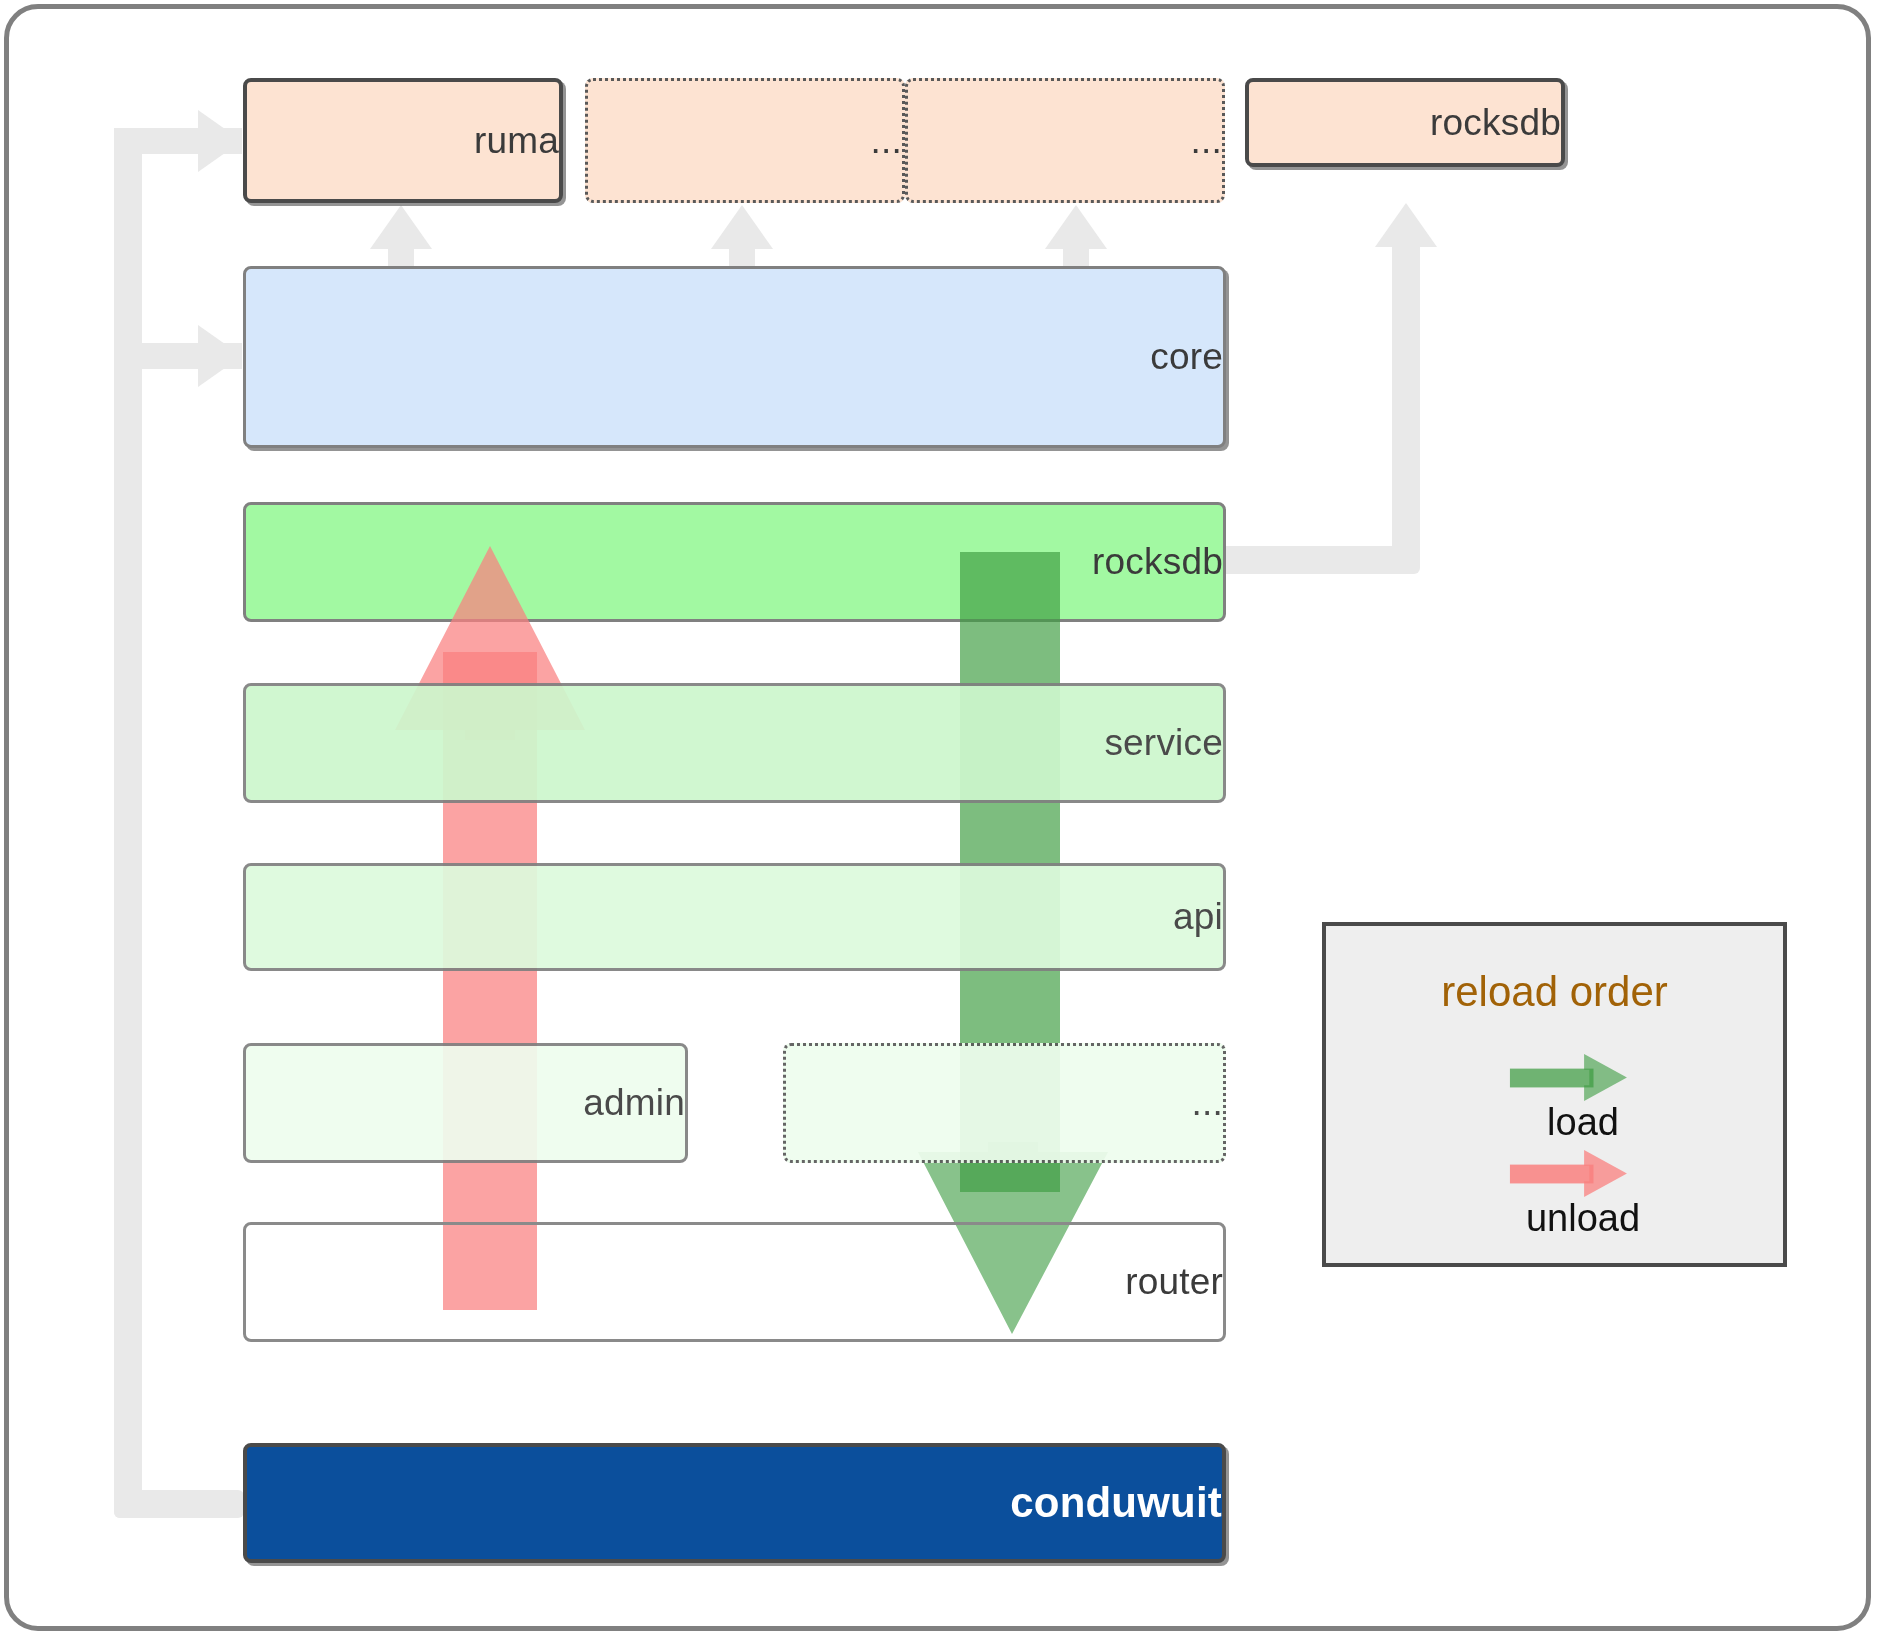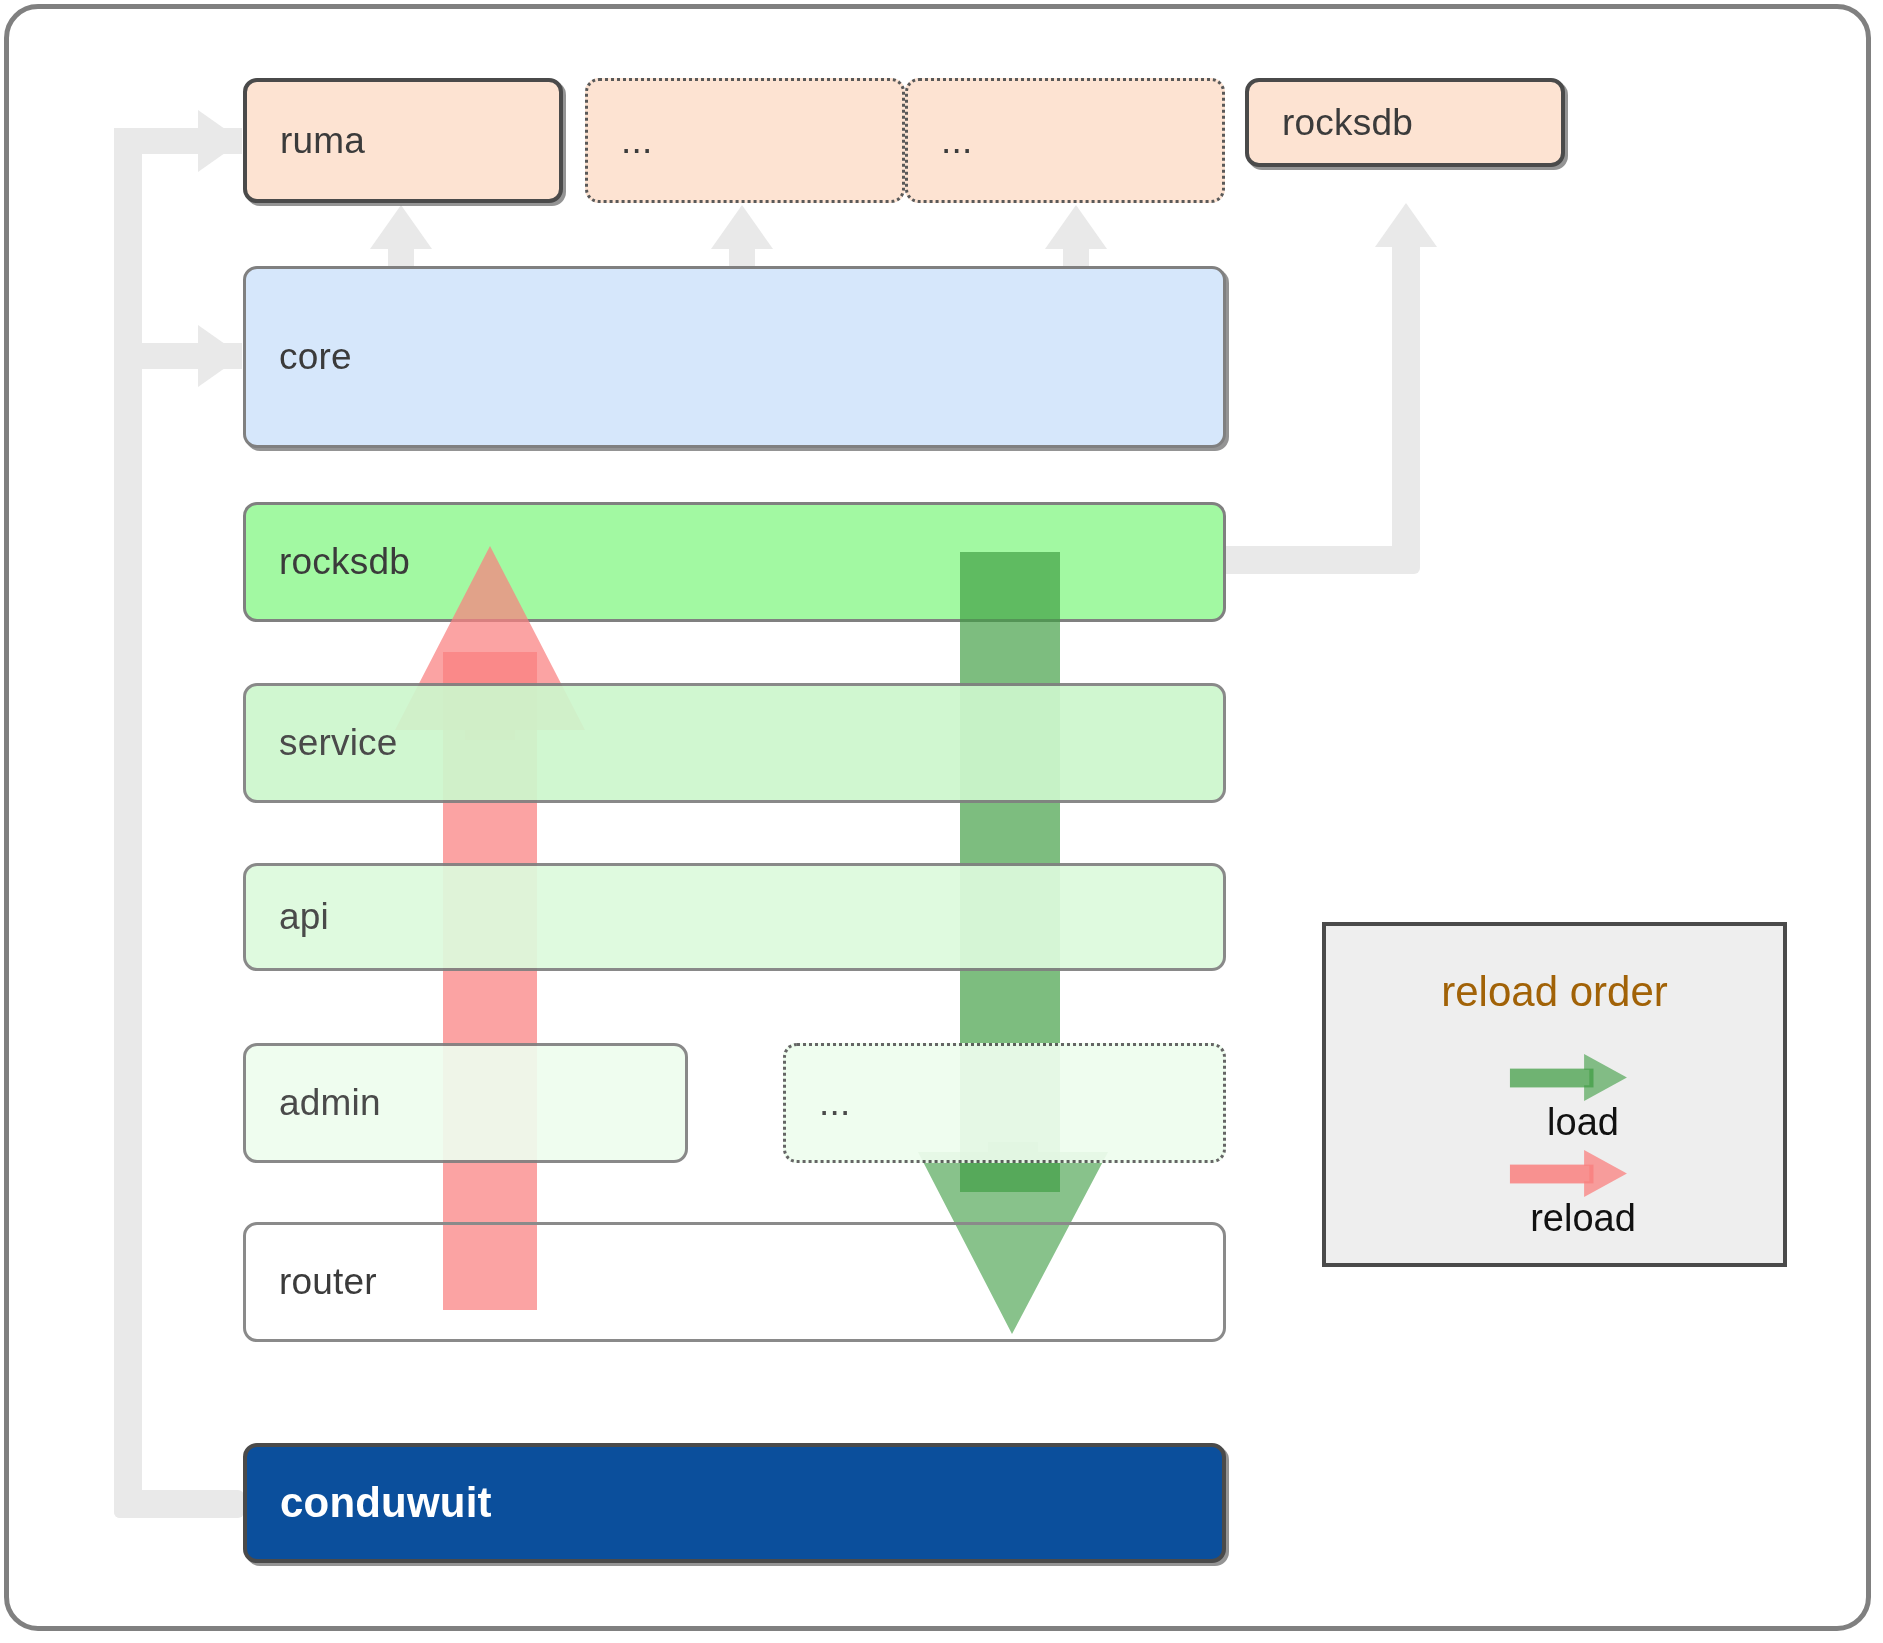--- a/index.html
+++ b/index.html
@@ -23,22 +23,22 @@
     box-sizing:border-box;
     background:#ffffff;
   }
 
   
   .node{
     position:absolute;
     box-sizing:border-box;
     display:flex;
     align-items:center;
-    justify-content:flex-start;
-    border-radius:14px;
+    justify-content:flex-end;
+    border-radius:8px;
     font-size:37px;
     color:#3b3b3b;
     letter-spacing:.2px;
     white-space:nowrap;
     padding-left:33px;
   }
   .node.solid{border:3px solid #808080;}
   .node.dark  {border:4px solid #4a4a4a;}
   .node.dotted{border:3px dotted #595959;}
   .node.plain {border:3px solid #8a8a8a;}
@@ -192,17 +192,17 @@
         <polygon points="224,45 142,0 142,30 152,30 152,60 142,60 142,90" fill="#3f9d43" fill-opacity="0.62"></polygon>
       </svg>
       <span class="legend-label txt">load</span>
     </div>
 
     <div class="legend-row" style="left:44px;top:224px;width:400px;height:90px;">
       <svg width="230" height="90" viewBox="0 0 230 90">
         <rect x="0" y="28" width="160" height="36" fill="#f9807f" fill-opacity="0.85"></rect>
         <polygon points="224,45 142,0 142,30 152,30 152,60 142,60 142,90" fill="#f9807f" fill-opacity="0.75"></polygon>
       </svg>
-      <span class="legend-label txt">reload</span>
+      <span class="legend-label txt">unload</span>
     </div>
   </div>
 
 </div>
 
 </body></html>

